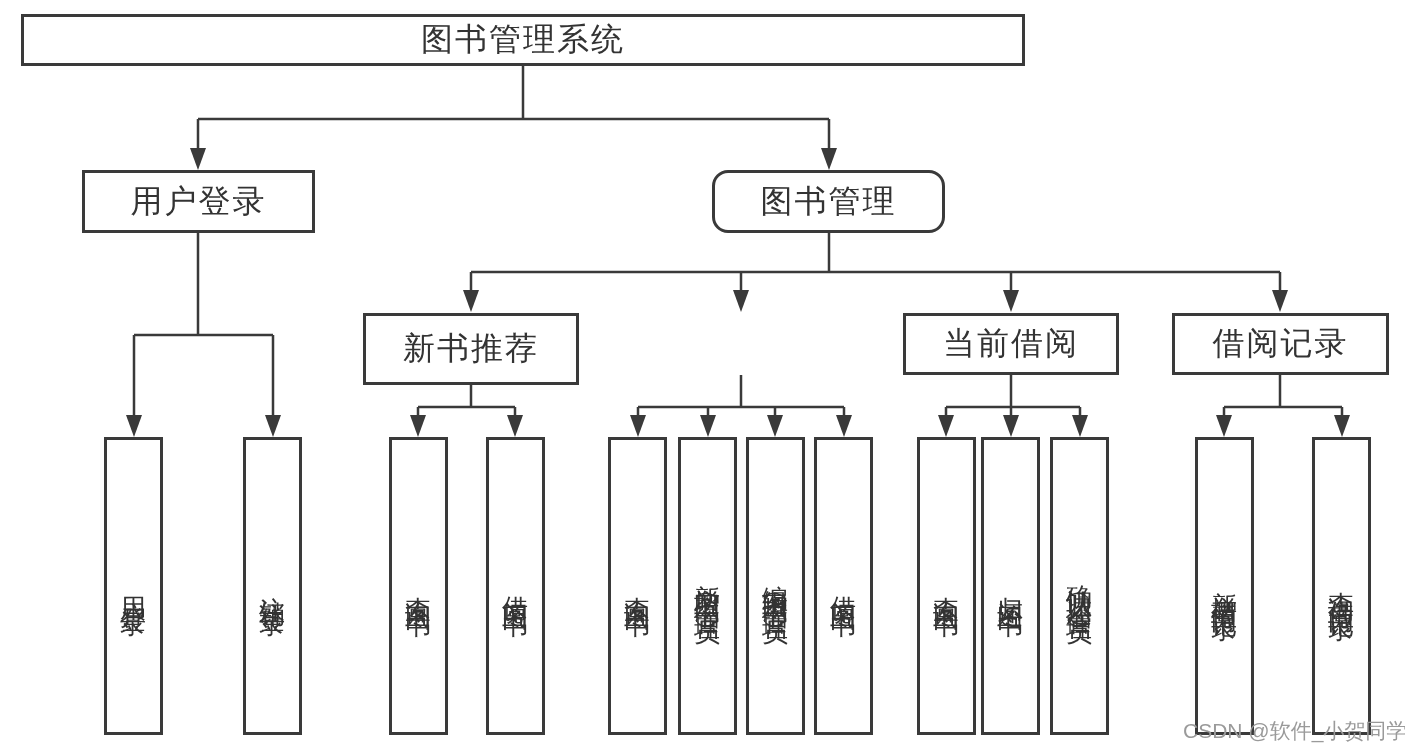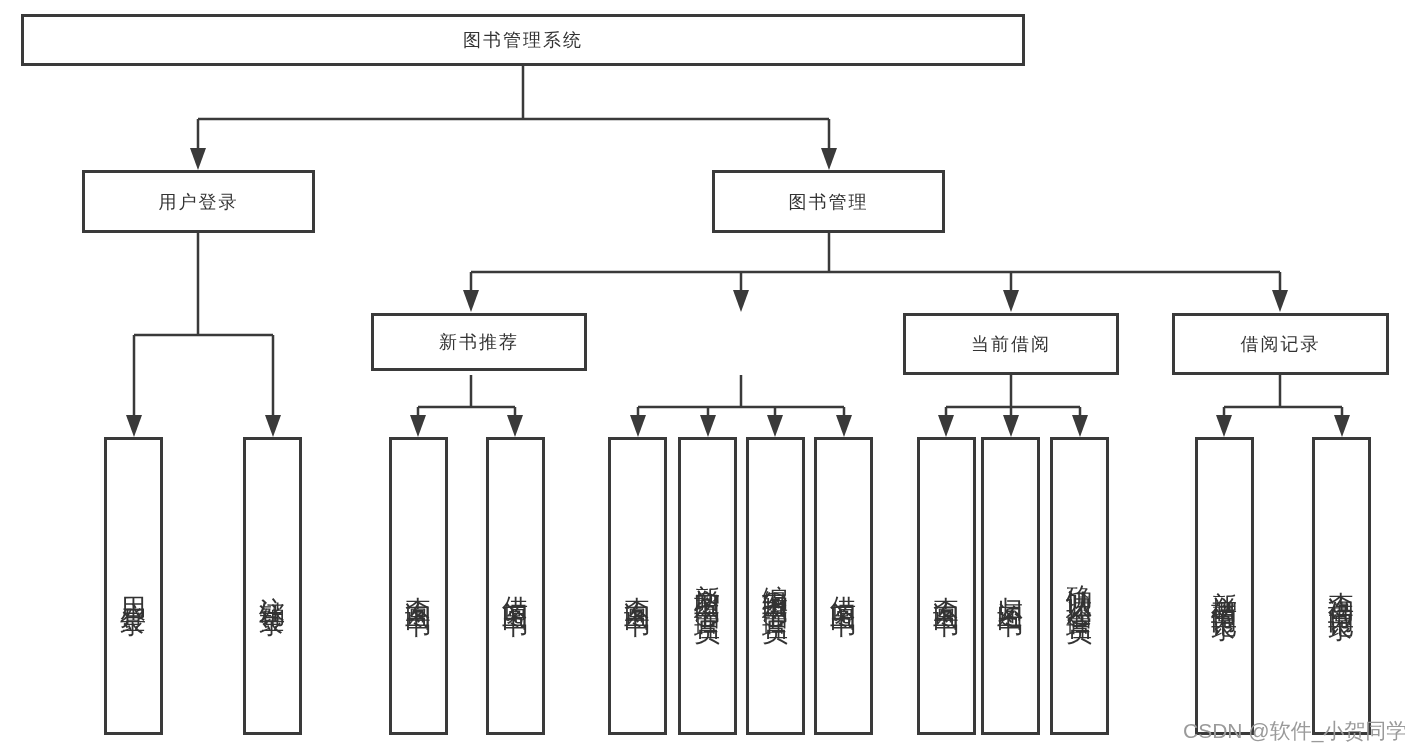--- a/index.html
+++ b/index.html
@@ -26,21 +26,21 @@
   .node {
     position: absolute;
     box-sizing: border-box;
     border: 3px solid #3a3a3a;
     background: #ffffff;
     display: flex;
     align-items: center;
     justify-content: center;
   }
   .h-node {
-    font-size: 18px;
+    font-size: 32px;
     letter-spacing: 2px;
     white-space: nowrap;
   }
   .leaf { top: 437px; height: 298px; width: 59px; }
   .leaf .vtext {
     writing-mode: vertical-rl;
     text-orientation: mixed;
     font-size: 26px;
     letter-spacing: 5px;
     line-height: 1;
@@ -95,25 +95,25 @@
     </g>
   </svg>
 
   <div class="node h-node" style="left:21px; top:14px; width:1004px; height:52px;">
     <span>图书管理系统</span>
   </div>
 
   <div class="node h-node" style="left:82px; top:170px; width:233px; height:63px;">
     <span>用户登录</span>
   </div>
-  <div class="node h-node" style="left:712px; top:170px; width:233px; height:63px;">
+  <div class="node h-node" style="left:712px; top:170px; width:233px; height:63px;border-radius:16px;">
     <span>图书管理</span>
   </div>
 
-  <div class="node h-node" style="left:363px; top:313px; width:216px; height:58px;margin-left:8px;">
+  <div class="node h-node" style="left:363px; top:313px; width:216px; height:72px;">
     <span>新书推荐</span>
   </div>
   <div class="node h-node" style="left:903px; top:313px; width:216px; height:62px;">
     <span>当前借阅</span>
   </div>
   <div class="node h-node" style="left:1172px; top:313px; width:217px; height:62px;">
     <span>借阅记录</span>
   </div>
 
   <div class="node leaf" style="left:104px;">

